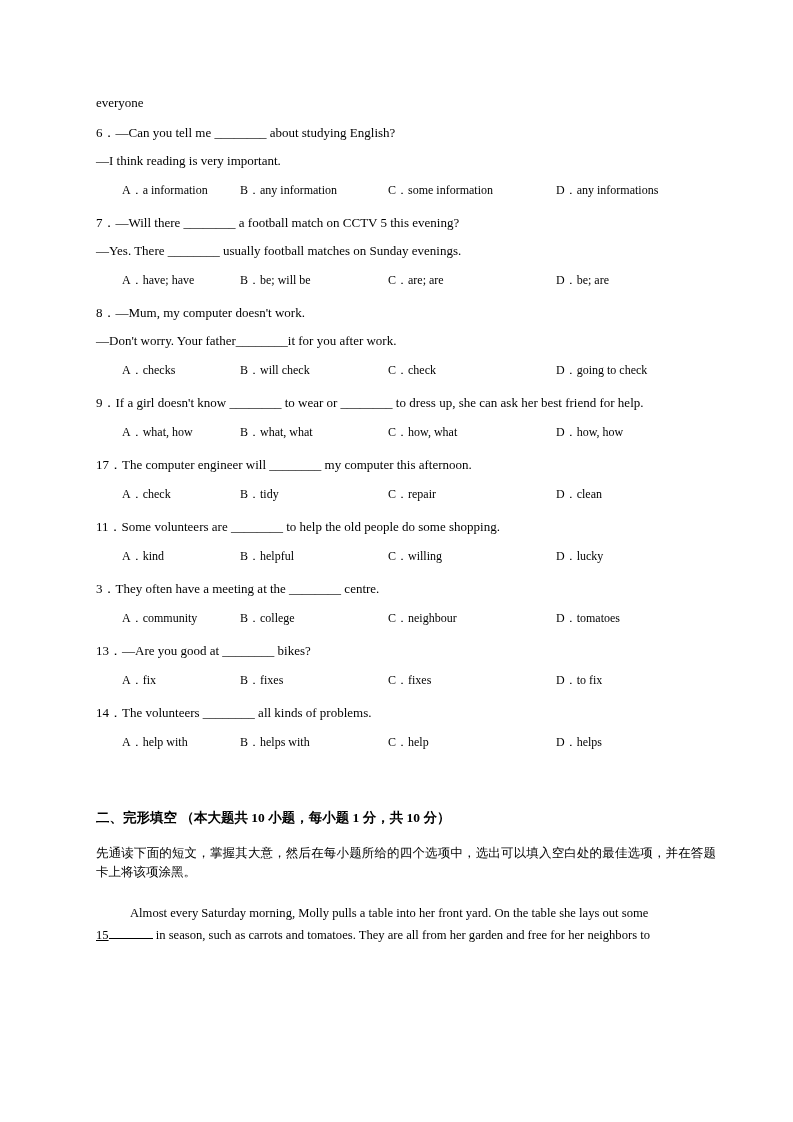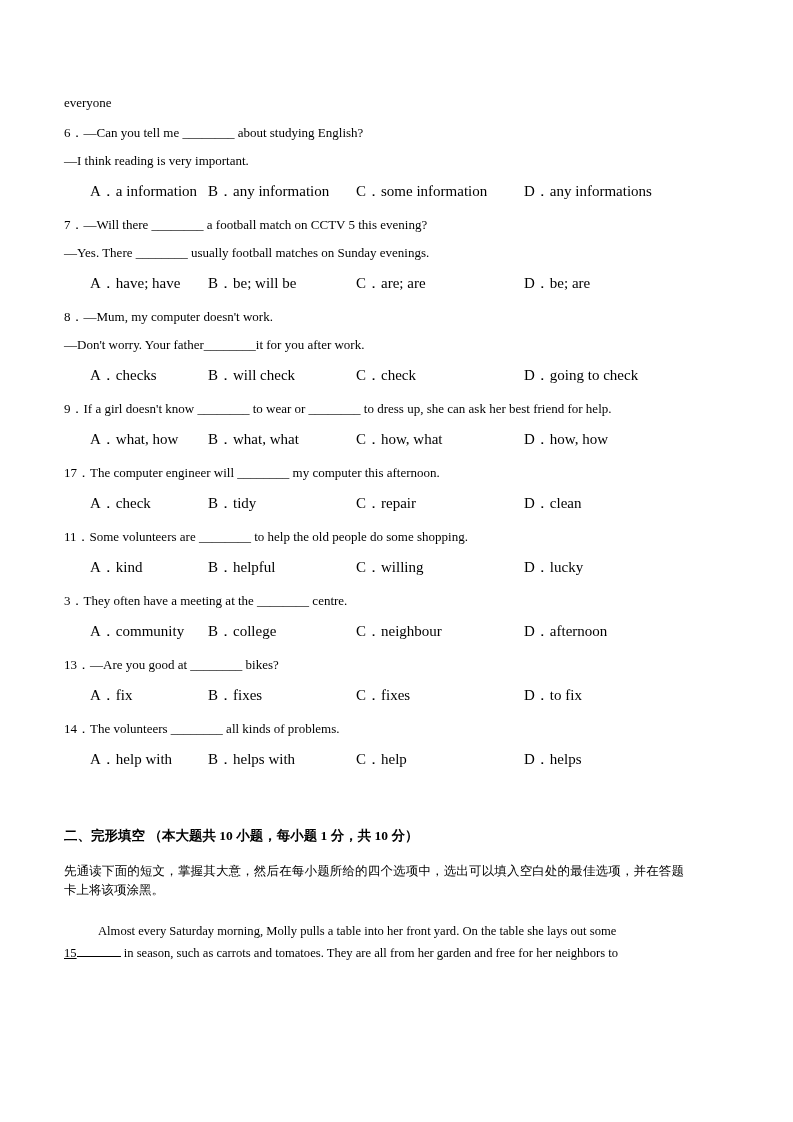--- a/index.html
+++ b/index.html
@@ -13,21 +13,21 @@
     font-family: "Liberation Serif", serif;
     color: #000000;
     position: relative;
   }
   .page {
     position: absolute;
     left: 0; top: 0;
     width: 793px;
     height: 1122px;
     box-sizing: border-box;
-    padding: 96px 88px 60px 64px;
+    padding: 96px 88px 60px 96px;
   }
   .content {
     width: 620px;
   }
   .line {
     font-size: 13.0px;
     line-height: 1.0;
     margin: 0 0 0 0;
     white-space: pre-wrap;
   }
@@ -36,21 +36,21 @@
   }
   .q-first {
     margin-top: 0px;
   }
   .q-cont {
     margin-top: 15px;
   }
   .opts {
     margin-top: 15px;
     display: flex;
-    font-size: 15px;
+    font-size: 12px;
     padding-left: 26px;
     box-sizing: border-box;
   }
   .opt {
     white-space: pre;
   }
 
   .section-head {
     margin-top: 60px;
     font-size: 13.5px;
@@ -144,21 +144,21 @@
       <span class="opt" style="width:148px">B．helpful</span>
       <span class="opt" style="width:168px">C．willing</span>
       <span class="opt">D．lucky</span>
     </div>
 
     <div class="line q-stem">3．They often have a meeting at the ________ centre.</div>
     <div class="opts">
       <span class="opt" style="width:118px">A．community</span>
       <span class="opt" style="width:148px">B．college</span>
       <span class="opt" style="width:168px">C．neighbour</span>
-      <span class="opt">D．afternoon</span>
+      <span class="opt">D．tomatoes</span>
     </div>
 
     <div class="line q-stem">13．—Are you good at ________ bikes?</div>
     <div class="opts">
       <span class="opt" style="width:118px">A．fix</span>
       <span class="opt" style="width:148px">B．fixes</span>
       <span class="opt" style="width:168px">C．fixes</span>
       <span class="opt">D．to fix</span>
     </div>
 

